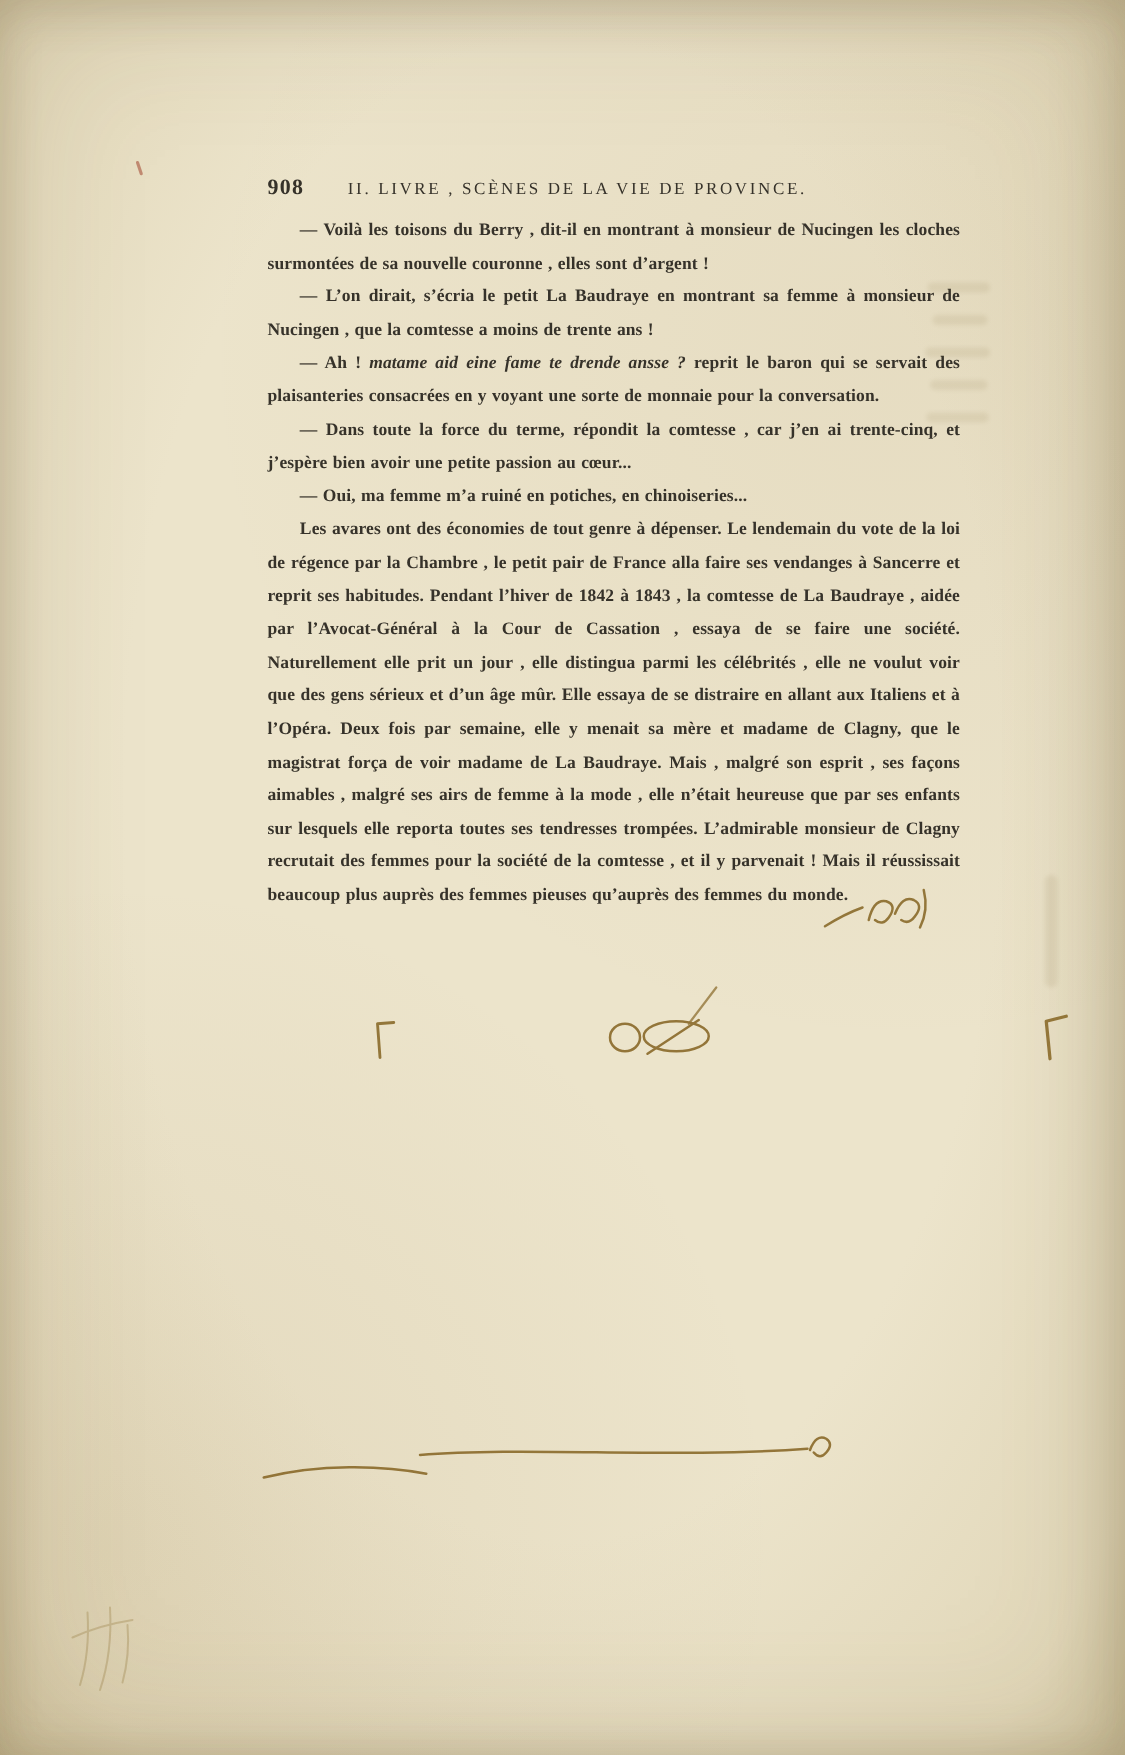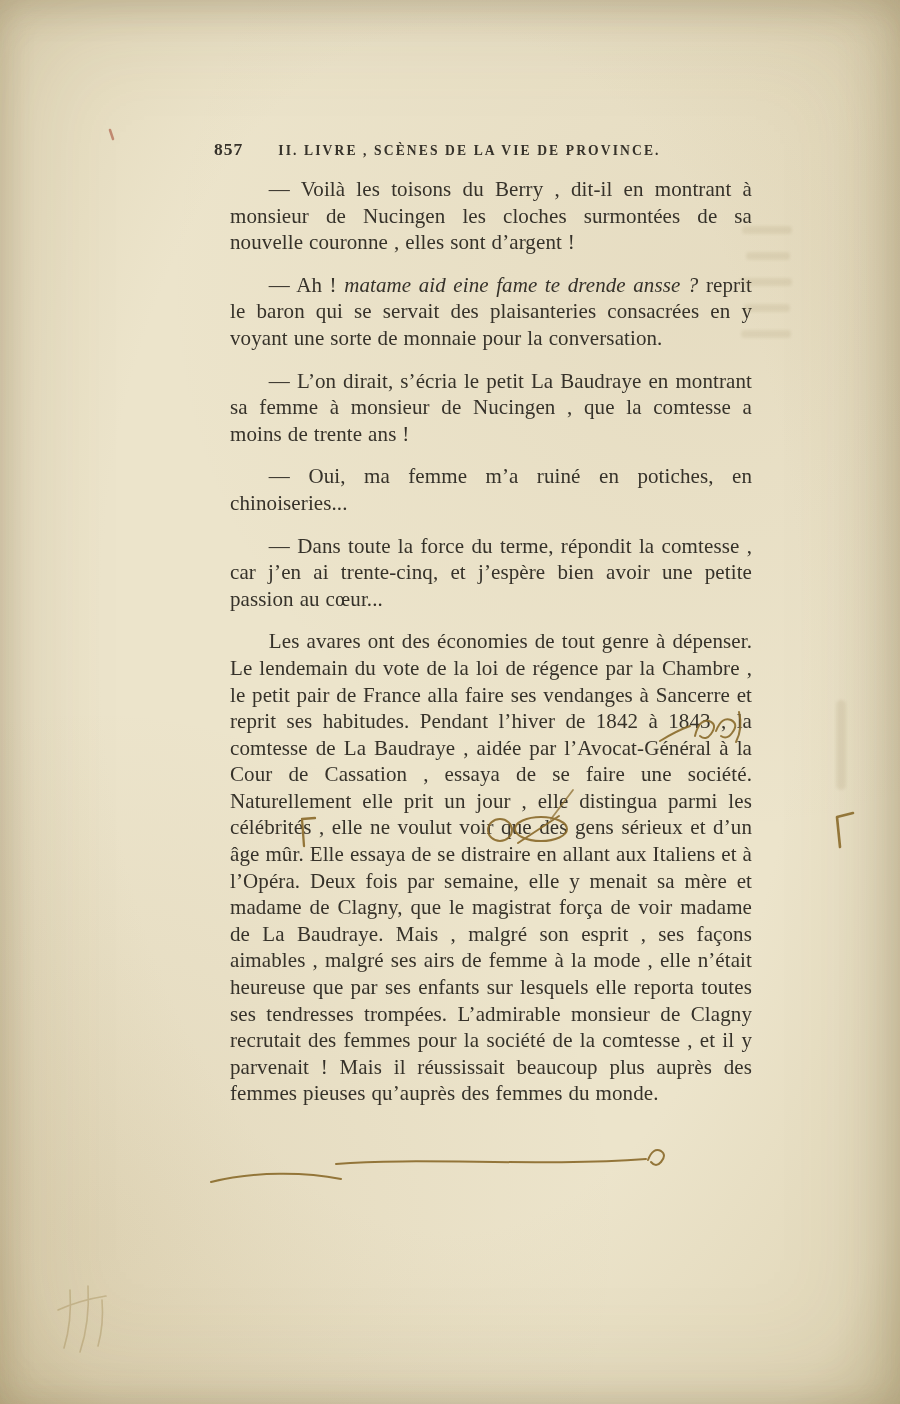--- a/index.html
+++ b/index.html
@@ -24,46 +24,46 @@
     content:"";position:absolute;inset:0;
     box-shadow:
       inset 0 0 120px rgba(110,90,50,.18),
       inset -20px 0 45px rgba(110,90,50,.13),
       inset 0 12px 35px rgba(110,90,50,.10),
       inset 10px 0 30px rgba(110,90,50,.08);
   }
   .content{position:absolute;left:214px;top:139px;width:554px;}
   .header{display:flex;align-items:baseline;color:#3a352b;margin-bottom:12px;}
   .pagenum{font-size:17.5px;font-weight:700;letter-spacing:1px;color:var(--text-ink);}
-  .running-title{margin-left:35px;font-size:13.6px;font-weight:700;letter-spacing:2.1px;color:var(--text-ink);white-space:nowrap;text-align:right;}
+  .running-title{margin-left:35px;font-size:13.6px;font-weight:400;letter-spacing:2.1px;color:var(--text-ink);white-space:nowrap;text-align:right;}
   .para{
-    margin:16px;text-indent:1.85em;text-align:justify;
-    font-size:21px;line-height:26.6px;color:var(--text-ink);
-    word-spacing:0.6px;letter-spacing:0.1px;
+    margin:0;text-indent:1.85em;text-align:justify;
+    font-size:14px;line-height:26.6px;color:var(--text-ink);
+    word-spacing:0.6px;letter-spacing:0.1px;font-weight:bold;
   }
   .para em{font-style:italic;}
   svg.annot{position:absolute;left:0;top:0;pointer-events:none;}
   svg.annot path.hand{fill:none;stroke:var(--annot-ink);stroke-linecap:round;stroke-linejoin:round;}
 </style>
 </head>
 <body>
 
 <div class="paper"></div>
 
 <div class="content">
   <div class="header">
-    <span class="pagenum">857</span>
+    <span class="pagenum">908</span>
     <span class="running-title">II. LIVRE , SCÈNES DE LA VIE DE PROVINCE.</span>
   </div>
   <div>
       <p class="para"><span>— Voilà les toisons du Berry , dit-il en montrant à monsieur de Nucingen les cloches surmontées de sa nouvelle couronne , elles sont d’argent !</span></p>
+      <p class="para"><span>— L’on dirait, s’écria le petit La Baudraye en montrant sa femme à monsieur de Nucingen , que la comtesse a moins de trente ans !</span></p>
       <p class="para"><span>— Ah ! </span><em>matame aid eine fame te drende ansse ?</em><span> reprit le baron qui se servait des plaisanteries consacrées en y voyant une sorte de monnaie pour la conversation.</span></p>
-      <p class="para"><span>— L’on dirait, s’écria le petit La Baudraye en montrant sa femme à monsieur de Nucingen , que la comtesse a moins de trente ans !</span></p>
+      <p class="para"><span>— Dans toute la force du terme, répondit la comtesse , car j’en ai trente-cinq, et j’espère bien avoir une petite passion au cœur...</span></p>
       <p class="para"><span>— Oui, ma femme m’a ruiné en potiches, en chinoiseries...</span></p>
-      <p class="para"><span>— Dans toute la force du terme, répondit la comtesse , car j’en ai trente-cinq, et j’espère bien avoir une petite passion au cœur...</span></p>
       <p class="para"><span>Les avares ont des économies de tout genre à dépenser. Le lendemain du vote de la loi de régence par la Chambre , le petit pair de France alla faire ses vendanges à Sancerre et reprit ses habitudes. Pendant l’hiver de 1842 à 1843 , la comtesse de La Baudraye , aidée par l’Avocat-Général à la Cour de Cassation , essaya de se faire une société. Naturellement elle prit un jour , elle distingua parmi les célébrités , elle ne voulut voir que des gens sérieux et d’un âge mûr. Elle essaya de se distraire en allant aux Italiens et à l’Opéra. Deux fois par semaine, elle y menait sa mère et madame de Clagny, que le magistrat força de voir madame de La Baudraye. Mais , malgré son esprit , ses façons aimables , malgré ses airs de femme à la mode , elle n’était heureuse que par ses enfants sur lesquels elle reporta toutes ses tendresses trompées. L’admirable monsieur de Clagny recrutait des femmes pour la société de la comtesse , et il y parvenait ! Mais il réussissait beaucoup plus auprès des femmes pieuses qu’auprès des femmes du monde.</span></p>
     </div>
 </div>
 
 <svg class="annot" width="900" height="1404" viewBox="0 0 900 1404">
   <defs>
     <filter id="soft">
         <feGaussianBlur stdDeviation="1.7"></feGaussianBlur>
       </filter>
   </defs>

